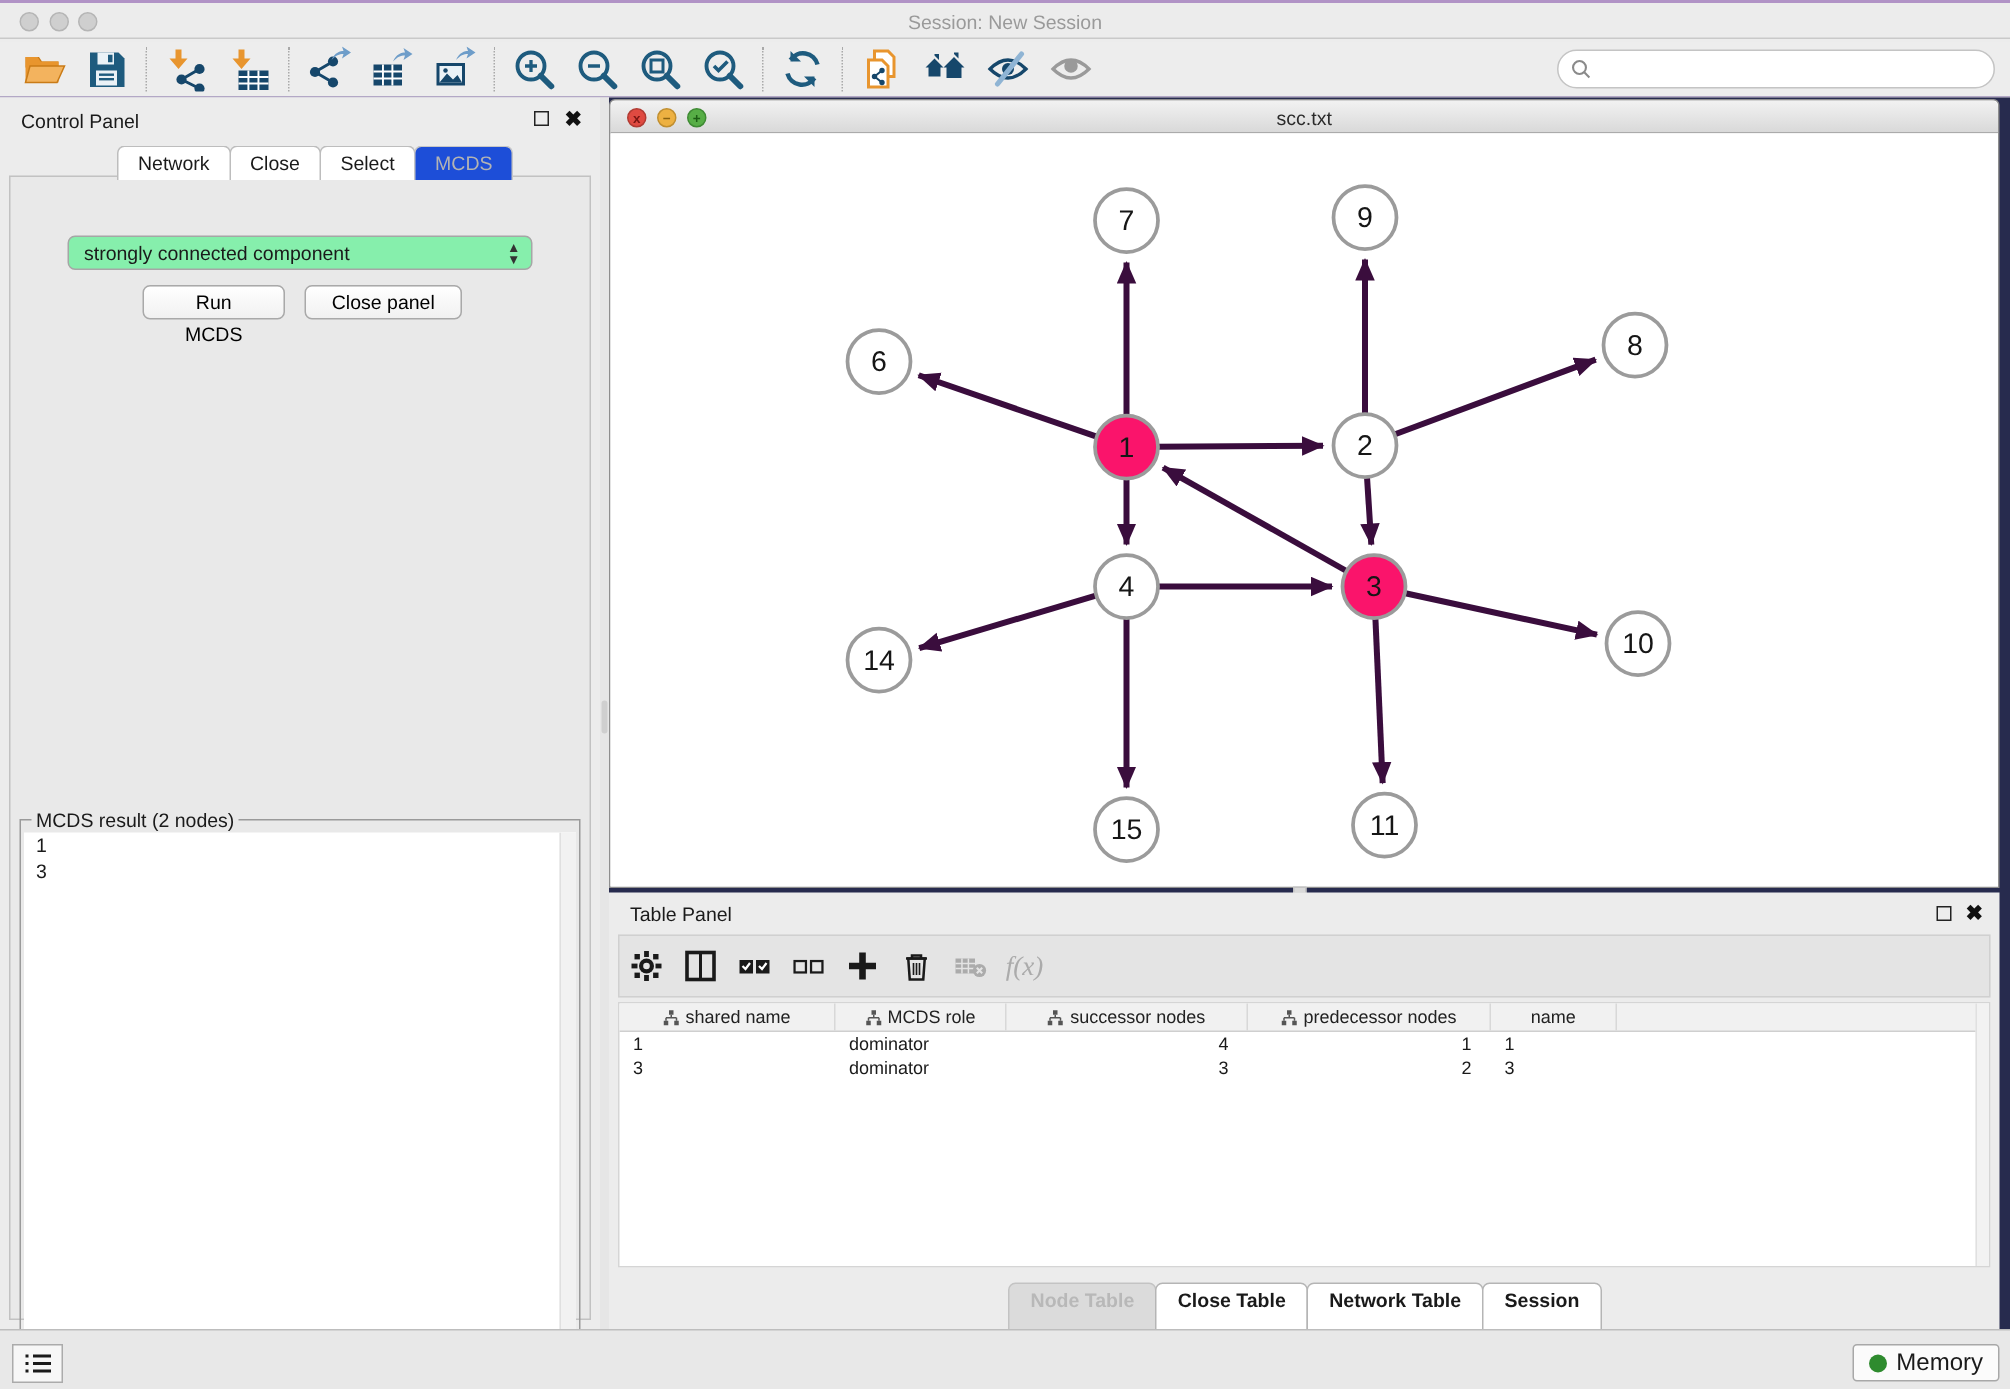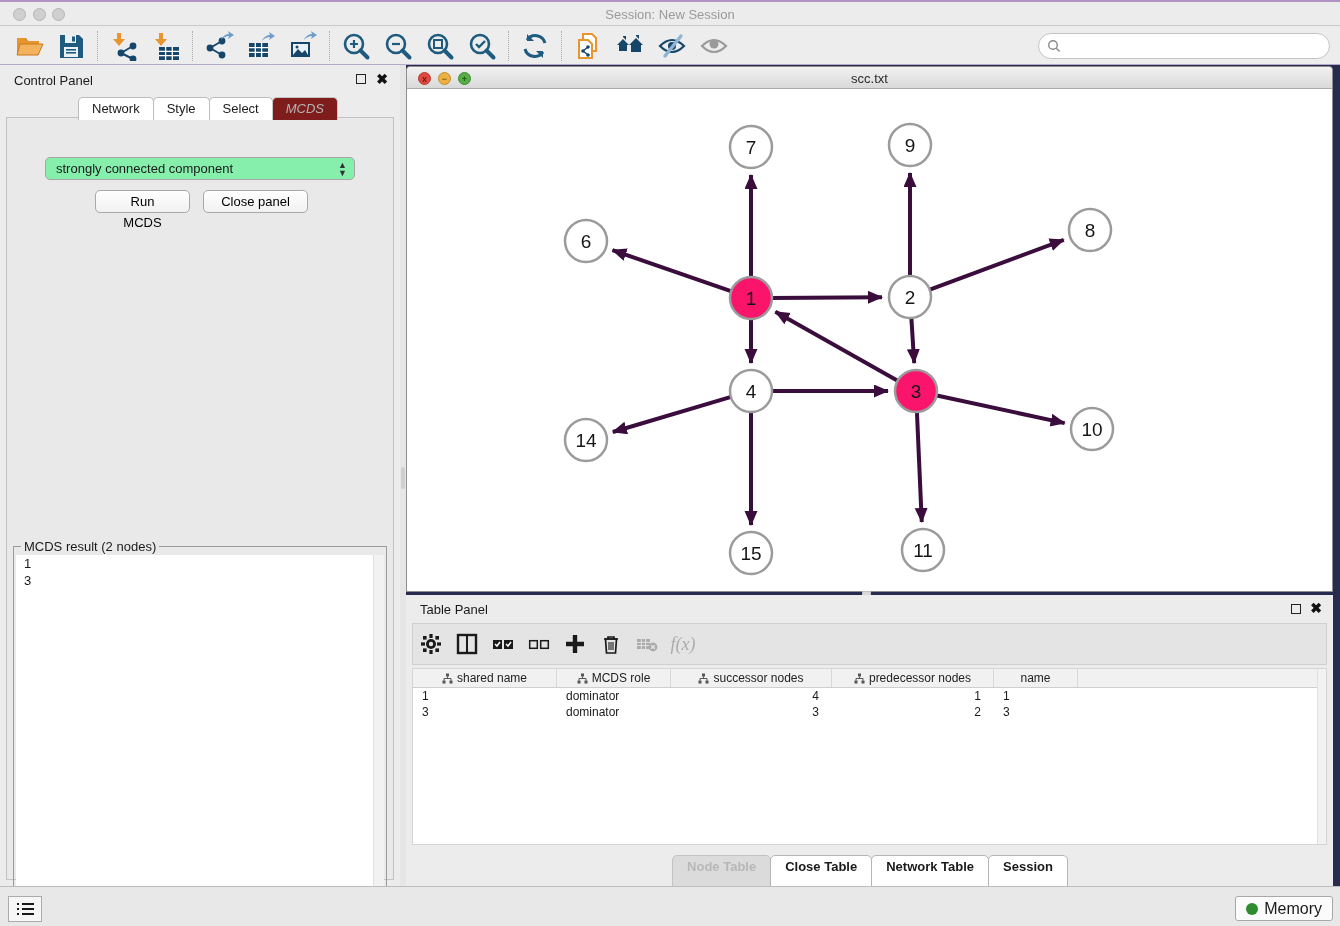--- a/index.html
+++ b/index.html
@@ -25,21 +25,21 @@
 
   
   .cpanel { position:absolute; left:0; top:65px; width:400px; height:821px; background:#ECECEC; }
   .cpanel-head { position:absolute; left:0; top:0; width:100%; height:30px; }
   .cpanel-title { position:absolute; left:14px; top:8px; font-size:13px; color:#1a1a1a; }
   .float-ico { width:10px; height:10px; border:1.5px solid #222; display:inline-block; }
   .close-ico { font-size:14px; font-weight:bold; color:#111; line-height:10px; }
   .cp-tabs { position:absolute; left:78px; top:32px; display:flex; z-index:3; }
   .tab { font-size:13px; padding:3px 13px 4px 13px; background:#fff; border:1px solid #BDBDBD;
     border-bottom:none; border-radius:5px 5px 0 0; margin-right:-1px; color:#1a1a1a; }
-  .tab-sel { background:#7f1d1d; color:#B3B3B3; border-color:#C6C6C6;font-style:italic; }
+  .tab-sel { background:#1d4ed8; color:#B3B3B3; border-color:#C6C6C6; }
   .cp-body { position:absolute; left:6px; top:52px; width:388px; height:763px;
     background:#E9E9E9; border:1px solid #C2C2C2; }
   .opt-label { position:absolute; left:0; width:100%; top:18px; text-align:center; font-size:13px; }
   .mac-select { position:absolute; left:38px; top:39px; width:310px; height:23px; background:#86efac;
     border:1px solid #A6A6A6; border-radius:5px; font-size:13px; display:flex; align-items:center; padding:0 24px 0 10px; }
   .mac-select .chev { position:absolute; right:7px; top:3px; font-size:9px; color:#333; line-height:8px; text-align:center; }
   .mac-btn { position:absolute; top:72px; height:23px; background:linear-gradient(#FFFFFF,#F1F1F1);
     border:1px solid #A9A9A9; border-radius:5px; font-size:13px; text-align:center; line-height:21px; padding:0 14px; }
   .fieldset { position:absolute; left:6px; top:428px; width:374px; height:382px; border:1px solid #9A9A9A; }
   .legend { position:absolute; left:7px; top:-8px; background:#E9E9E9; padding:0 3px; font-size:13px; }
@@ -242,21 +242,21 @@
 </div>
 
 <div class="cpanel">
   <div class="cpanel-head">
     <span class="cpanel-title">Control Panel</span>
     <span style="position:absolute; right:34px; top:9px;" class="float-ico"></span>
     <span style="position:absolute; right:12px; top:9px;" class="close-ico">✖</span>
   </div>
   <div class="cp-tabs">
       <div class="tab">Network</div>
-      <div class="tab">Style</div>
+      <div class="tab">Close</div>
       <div class="tab">Select</div>
       <div class="tab tab-sel">MCDS</div>
     </div>
   <div class="cp-body">
     <div class="mac-select">
       <span>strongly connected component</span>
       <span class="chev">▲<br>▼</span>
     </div>
     <button class="mac-btn" style="left:88px; width:95px;">Run MCDS</button>
     <button class="mac-btn" style="left:196px; width:105px;">Close panel</button>

